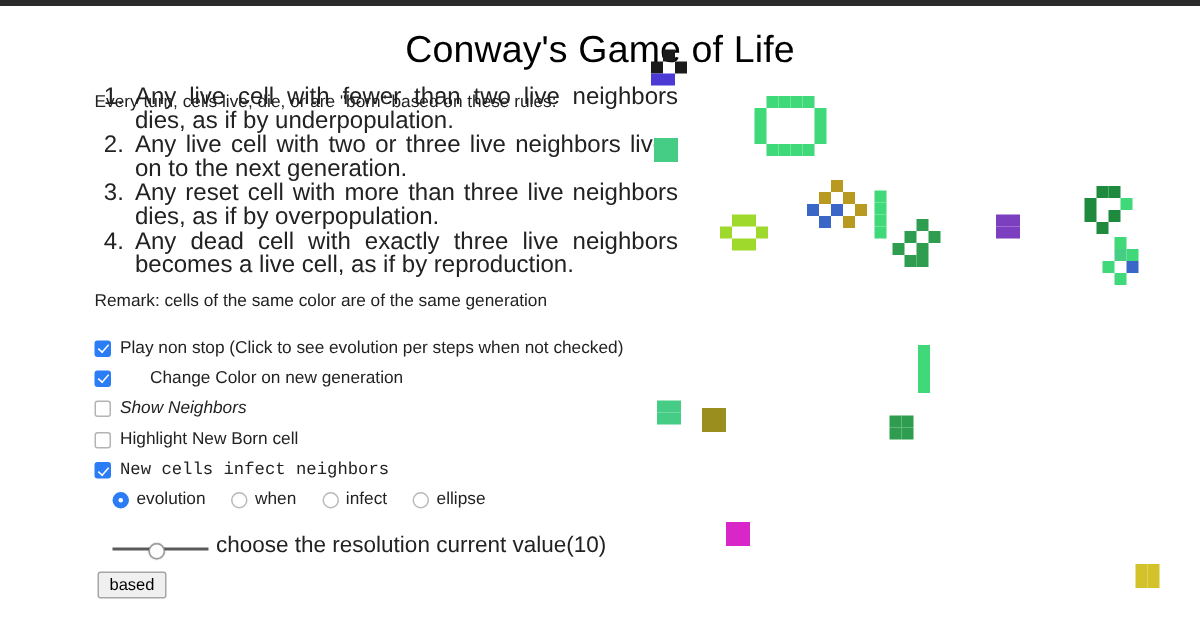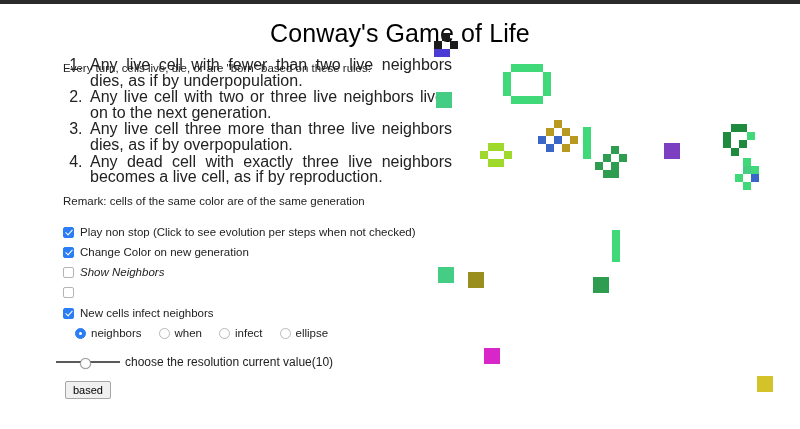--- a/index.html
+++ b/index.html
@@ -134,25 +134,25 @@
     content: "";
     position: absolute;
     left: 3px; top: 3px;
     width: 3px; height: 3px;
     border-radius: 50%;
     background: #ffffff;
   }
   .radio-item .rlbl { margin-left: 5px; }
   #slider-row {
     position: absolute;
-    left: 56px;
+    left: 75px;
     top: 355px;
     display: flex;
-    align-items: center;
-    font-size: 12px;
+    align-items: flex-end;
+    font-size: 15px;
     color: #222;
     white-space: nowrap;
   }
   #resolution-slider {
     position: relative;
     width: 64px;
     height: 12px;
     flex: 0 0 auto;
     margin-right: 3px;
   }
@@ -204,52 +204,53 @@
 
 <div id="top-band"></div>
 
 <h1 id="page-title">Conway's Game of Life</h1>
 
 <div id="intro-text">Every turn, cells live, die, or are "born" based on these rules:</div>
 
 <ol id="rules-list">
   <li>Any live cell with fewer than two live neighbors dies, as if by underpopulation.</li>
   <li>Any live cell with two or three live neighbors lives on to the next generation.</li>
-  <li>Any live cell three more than three live neighbors dies, as if by overpopulation.</li>
+  <li>Any reset cell with more than three live neighbors dies, as if by overpopulation.</li>
   <li>Any dead cell with exactly three live neighbors becomes a live cell, as if by reproduction.</li>
 </ol>
 
 <div id="remark">Remark: cells of the same color are of the same generation</div>
 
 <div id="options-group">
     <div class="opt-row" style="top: 226px;">
       <span class="cbx checked"></span>
       <span class="lbl">Play non stop (Click to see evolution per steps when not checked)</span>
     </div>
-    <div class="opt-row" style="top: 246px;">
+    <div class="opt-row" style="top: 246px; gap: 20px;">
       <span class="cbx checked"></span>
       <span class="lbl">Change Color on new generation</span>
     </div>
     <div class="opt-row" style="top: 266px; font-style: italic;">
       <span class="cbx"></span>
       <span class="lbl">Show Neighbors</span>
     </div>
     <div class="opt-row" style="top: 287px;">
       <span class="cbx"></span>
-    </div>
-    <div class="opt-row" style="top: 307px;">
+      <span class="lbl">Highlight New Born cell</span>
+    </div>
+    <div class="opt-row" style="top: 307px; font-family: Liberation Mono, monospace;">
       <span class="cbx checked"></span>
       <span class="lbl">New cells infect neighbors</span>
     </div>
   </div>
 
 <div id="radio-row">
     <div class="radio-item">
       <span class="rdo sel"></span>
-      <span class="rlbl">neighbors</span>
+      <span class="rlbl">evolution</span>
     </div>
     <div class="radio-item">
       <span class="rdo"></span>
       <span class="rlbl">when</span>
     </div>
     <div class="radio-item">
       <span class="rdo"></span>
       <span class="rlbl">infect</span>
     </div>
     <div class="radio-item">

